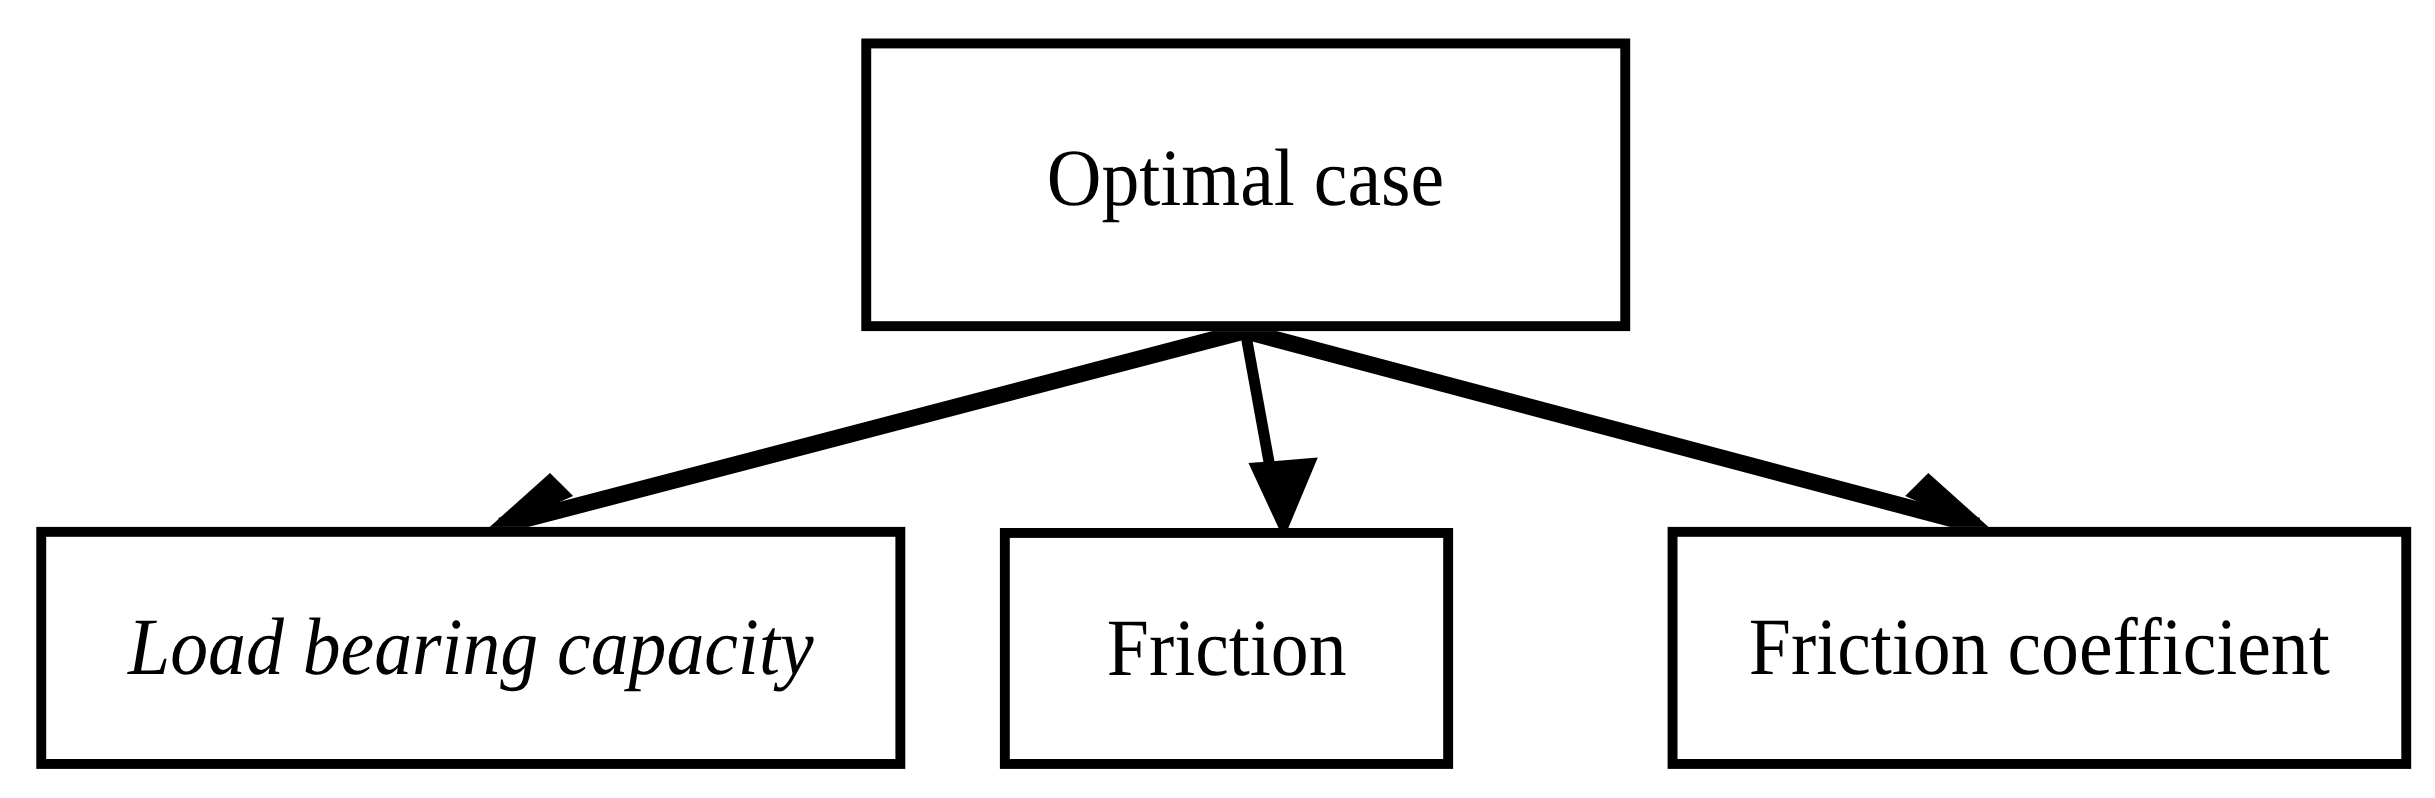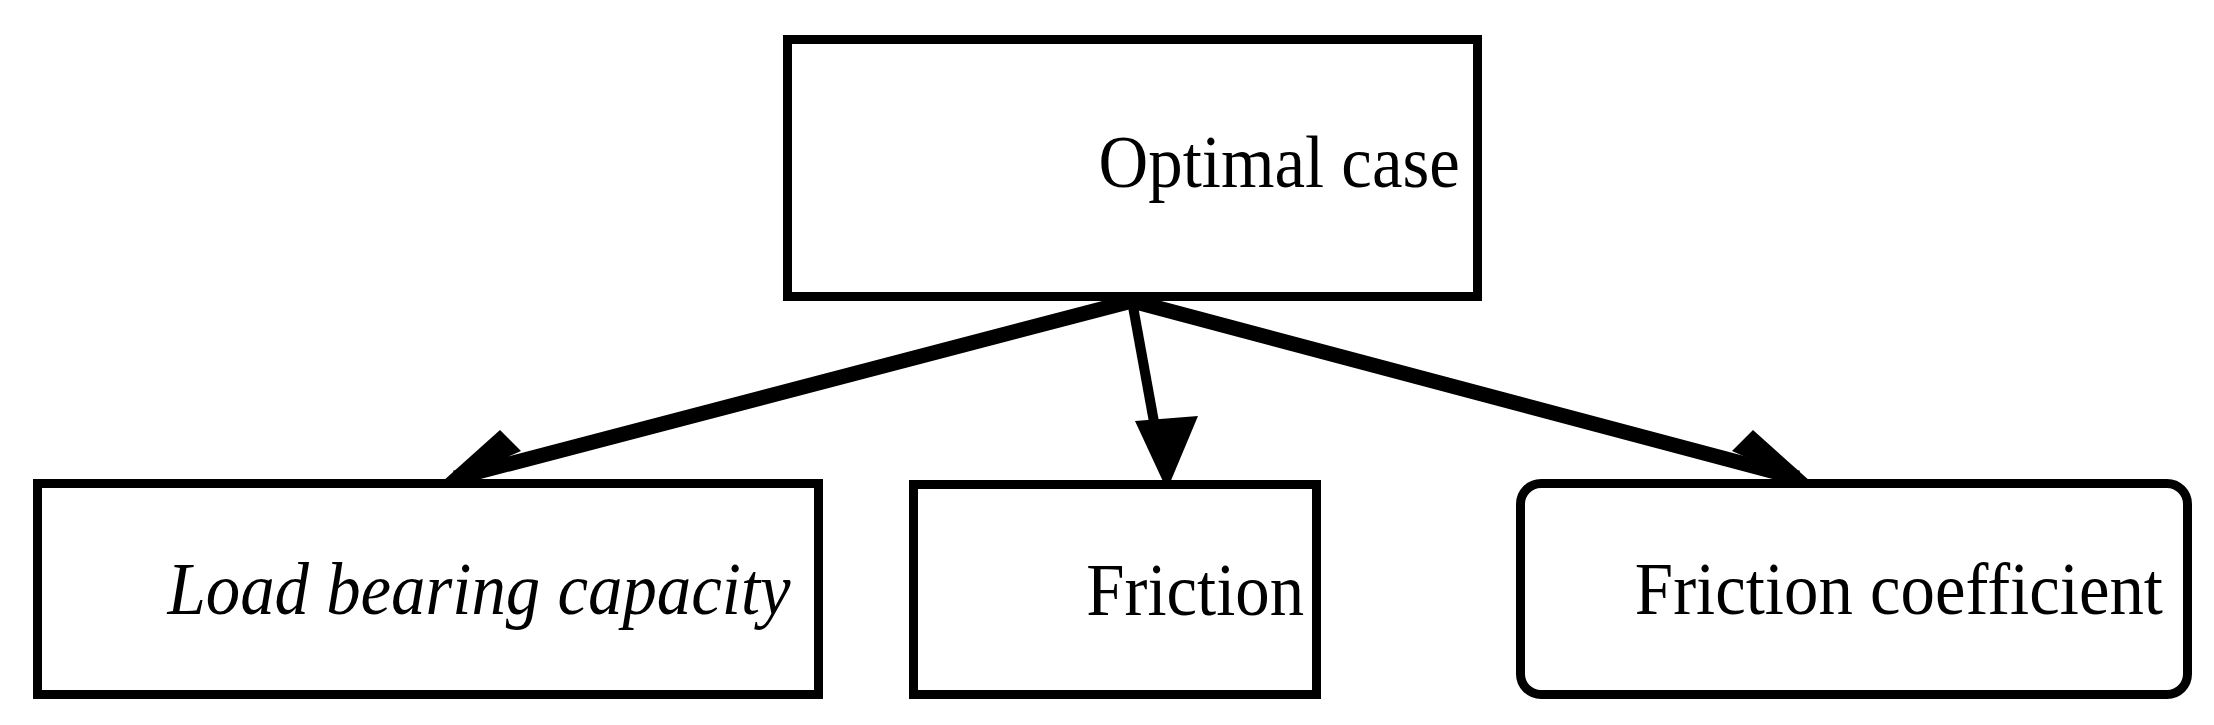--- a/index.html
+++ b/index.html
@@ -18,21 +18,21 @@
     background: #ffffff;
     overflow: hidden;
   }
   .node {
     position: absolute;
     box-sizing: border-box;
     background: #ffffff;
     border: 9px solid #000000;
     display: flex;
     align-items: center;
-    justify-content: flex-end;
+    justify-content: center;
     z-index: 2;
   }
   .node-label {
     font-family: "Liberation Serif", "DejaVu Serif", serif;
     color: #000000;
     font-size: 74px;
     line-height: 1;
     white-space: nowrap;
     transform: scaleX(0.93);
     transform-origin: center center;
@@ -58,21 +58,20 @@
     left: 909px;
     top: 480px;
     width: 412px;
     height: 219px;
   }
   #node-coef {
     left: 1516px;
     top: 479px;
     width: 676px;
     height: 220px;
-    border-radius: 25px;
   }
   #edges {
     position: absolute;
     left: 0;
     top: 0;
     width: 2214px;
     height: 725px;
     z-index: 1;
   }
 </style>

